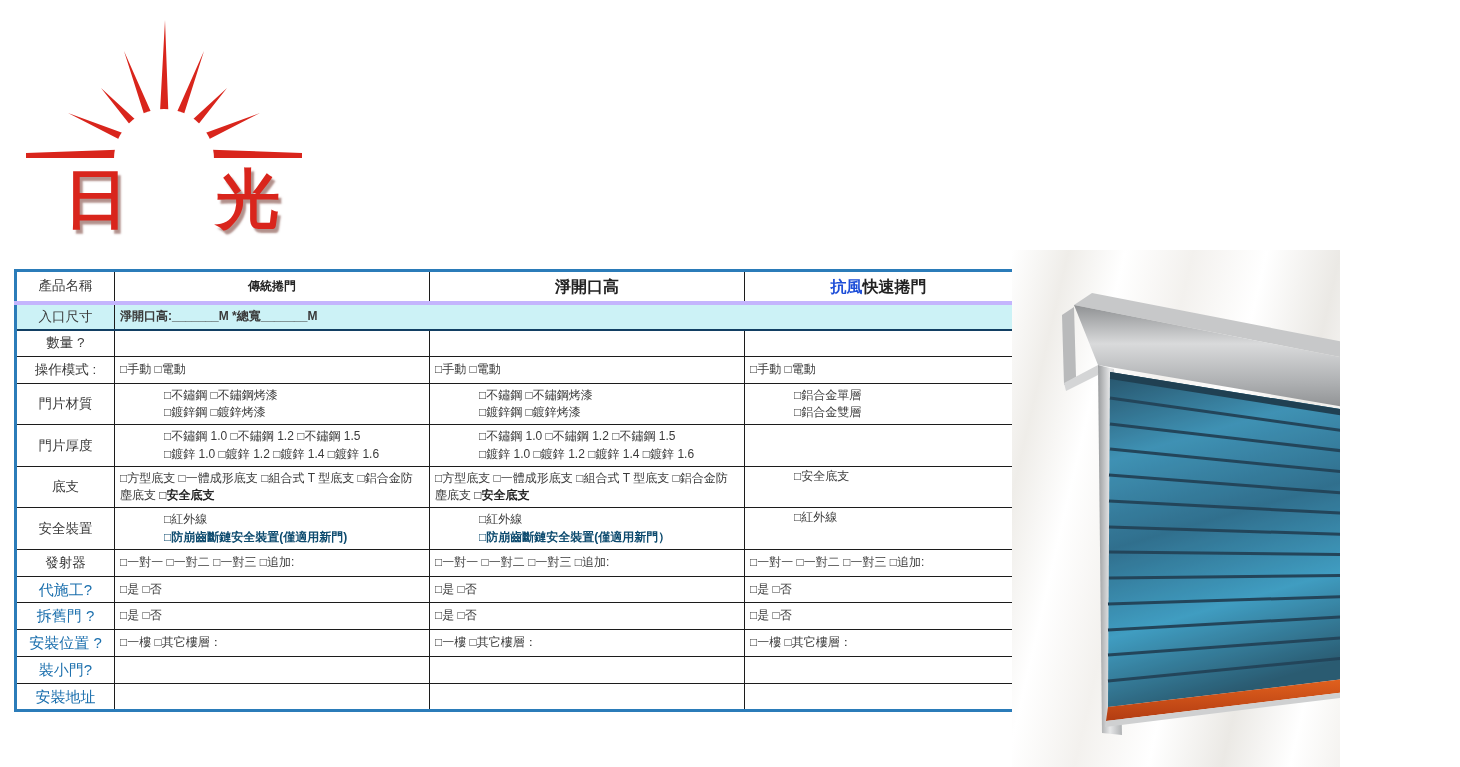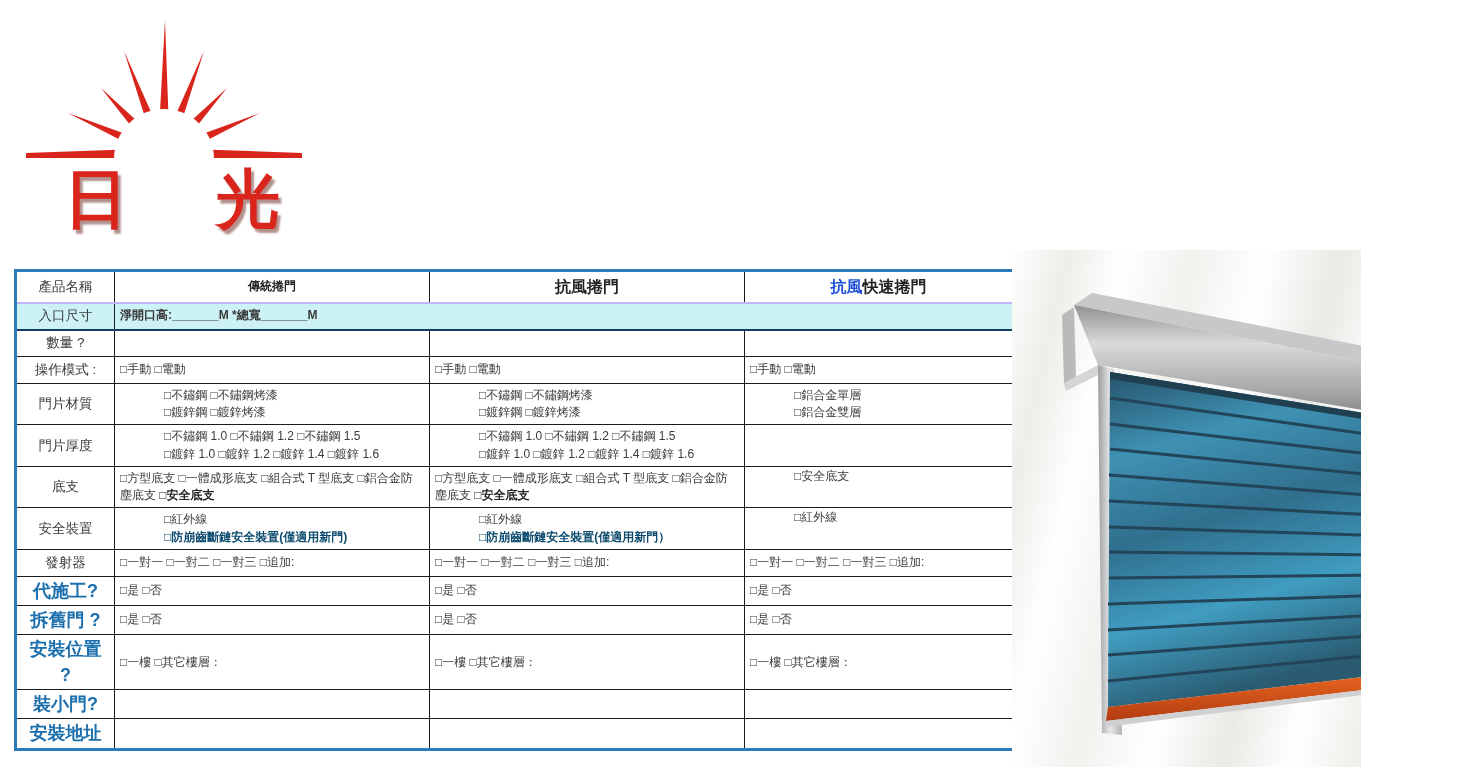--- a/index.html
+++ b/index.html
@@ -1,35 +1,35 @@
 <!DOCTYPE html>
 <html><head>
 <meta charset="utf-8">
 <style>
   html,body{margin:0;padding:0;background:#fff;}
   .page{position:relative;width:1340px;height:767px;background:#ffffff;overflow:hidden;
-        font-family:"Liberation Sans",sans-serif;color:#333;padding-left:21px;}
+        font-family:"Liberation Sans",sans-serif;color:#333;}
 
   
   .logo-wrap{position:absolute;left:14px;top:6px;width:300px;height:250px;}
   .logo-burst{position:absolute;left:0;top:0;}
   .logo-text{position:absolute;left:50px;top:150px;width:220px;
              font-family:"Liberation Serif",serif;font-weight:bold;font-size:64px;
              color:#d9251c;letter-spacing:36px;white-space:nowrap;
              text-shadow:3px 4px 2px rgba(115,55,45,.55);}
 
   
   .order-table{position:absolute;left:14px;top:269px;border-collapse:collapse;
                table-layout:fixed;width:998px;background:#fff;
                border:3px solid #2b7cb9;}
   .order-table td{border:1px solid #1c1c1c;padding:1px 5px;font-size:12px;
                   color:#3a3a3a;vertical-align:middle;overflow:hidden;line-height:1.45;}
   td.lab{text-align:center;font-size:13.5px;color:#3a3a3a;}
-  td.lab-blue{text-align:center;font-weight:bold;color:#1b6fad;font-size:18px;}
-  .hdr td{border-bottom:2px solid #c4b5fd;}
+  td.lab-blue{text-align:center;font-weight:normal;color:#1b6fad;font-size:15px;}
+  .hdr td{border-bottom:4px solid #c4b5fd;}
   .hdr .h-big{font-size:12px;font-weight:bold;text-align:center;color:#222;}
   .hdr .h-mid{font-size:16px;font-weight:bold;text-align:center;color:#222;}
   .blue-part{color:#1d4ed8;}
   .r-entrance td{background:#ccf2f6;border-top:2px solid #c2410c;border-bottom:2px solid #123f63;}
   .entrance-val{font-weight:bold;font-size:14px;color:#222;}
   .bold-black{font-weight:bold;color:#222;}
   .blue-bold{font-weight:bold;color:#0c4a6e;}
   .cellline{white-space:nowrap;margin-left:44px;}
 
   
@@ -61,21 +61,21 @@
         <col style="width:99px">
         <col style="width:315px">
         <col style="width:315px">
         <col style="width:269px">
       </colgroup>
 
     <tbody>
         <tr class="hdr" style="height:32px">
       <td class="lab">產品名稱</td>
       <td class="h-big">傳統捲門</td>
-      <td class="h-mid">抗風捲門</td>
+      <td class="h-mid">淨開口高</td>
       <td class="h-mid"><span class="blue-part">抗風</span><span>快速捲門</span></td>
     </tr>
 
     <tr class="r-entrance" style="height:27px">
       <td class="lab">入口尺寸</td>
       <td colspan="3" class="entrance-val">淨開口高:_______M *總寬_______M</td>
     </tr>
 
     <tr style="height:27px">
       <td class="lab">數量 ?</td>

